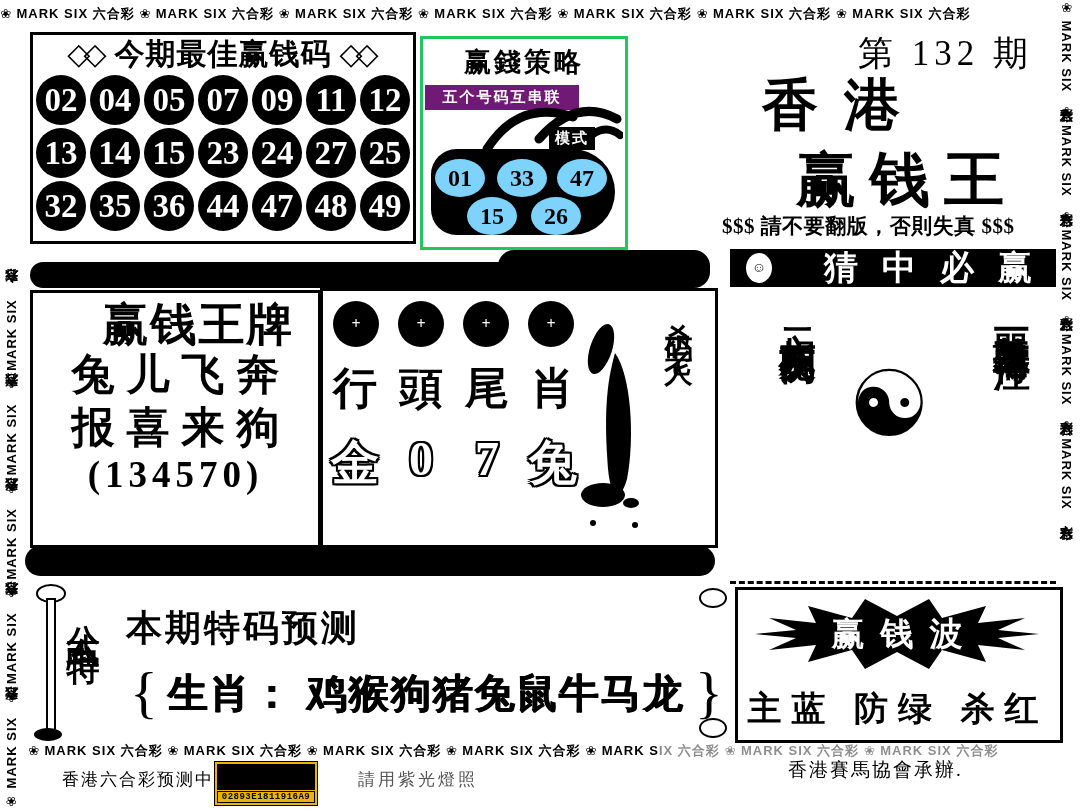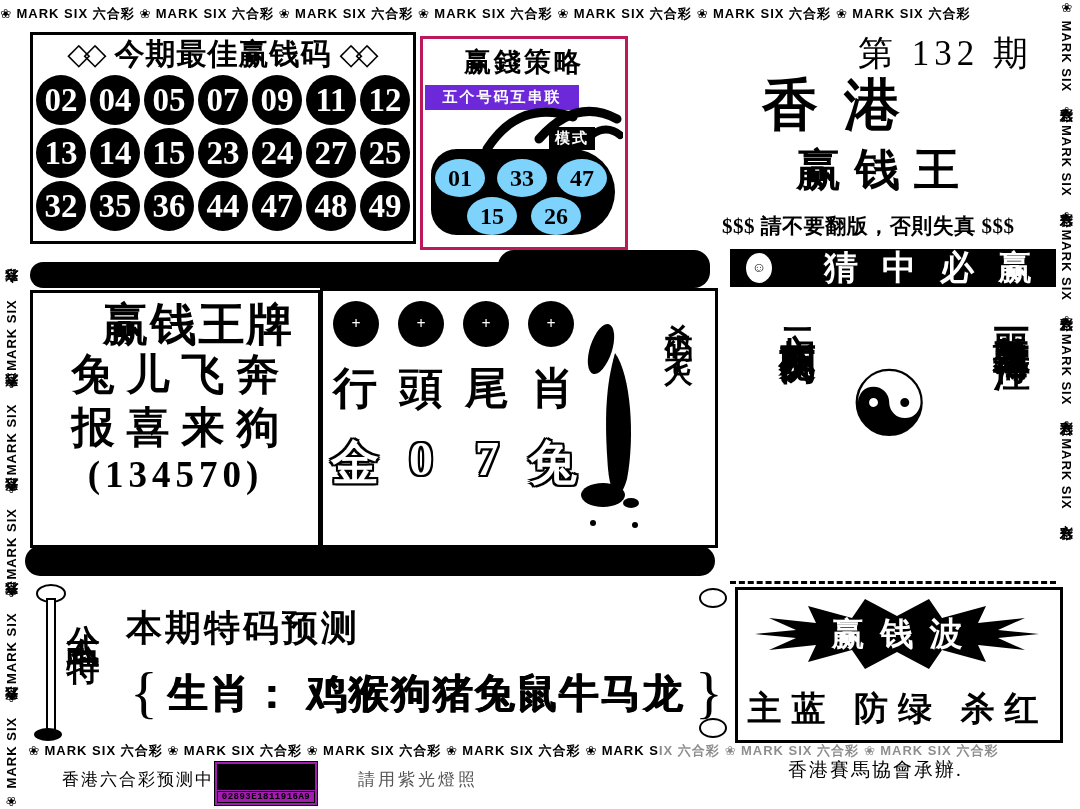--- a/index.html
+++ b/index.html
@@ -24,39 +24,39 @@
   .best-box{left:30px;top:32px;width:380px;height:206px;border:3px solid #000;}
   .best-header{display:flex;align-items:center;justify-content:center;gap:8px;margin-top:1px;}
   .diamonds{font-size:30px;letter-spacing:-7px;padding-right:7px;line-height:34px;}
   .best-title{font-size:30px;font-weight:bold;letter-spacing:1px;line-height:36px;}
   .num-row{display:flex;justify-content:space-between;padding:0 3px;margin-top:3px;}
   .num-ball{width:50px;height:50px;border-radius:50%;background:#000;color:#fff;
             display:inline-flex;align-items:center;justify-content:center;
             font-size:33px;font-weight:bold;font-family:"Liberation Serif",serif;}
 
   
-  .strategy-box{left:420px;top:36px;width:202px;height:208px;border:3px solid #be185d;}
+  .strategy-box{left:420px;top:36px;width:202px;height:208px;border:3px solid #22c55e;}
   .strategy-title{text-align:center;margin-top:5px;font-size:27px;font-weight:bold;letter-spacing:3px;}
-  .strategy-banner{left:2px;top:46px;width:154px;height:25px;background:#6d28d9;color:#fff;
+  .strategy-banner{left:2px;top:46px;width:154px;height:25px;background:#701a75;color:#fff;
                    font-size:15px;font-weight:bold;letter-spacing:2px;
                    display:flex;align-items:center;justify-content:center;}
   .mode-label{left:126px;top:88px;background:#000;color:#fff;font-size:15px;font-weight:bold;
               padding:2px 6px;letter-spacing:2px;}
   .strategy-blob{left:8px;top:110px;width:184px;height:86px;background:#000;
                  border-radius:26px 44px 44px 26px;}
   .oval{width:50px;height:38px;background:#7dd3fc;border-radius:50%;
         display:flex;align-items:center;justify-content:center;
         font-size:24px;font-weight:bold;}
   .o1{left:12px;top:120px;} .o2{left:74px;top:120px;} .o3{left:134px;top:120px;}
   .o4{left:44px;top:158px;} .o5{left:108px;top:158px;}
 
   
   .issue{left:858px;top:30px;font-size:35px;letter-spacing:5px;}
   .region{left:762px;top:68px;font-size:56px;font-weight:bold;letter-spacing:26px;}
-  .mast-title{left:796px;top:140px;font-size:45px;font-weight:bold;letter-spacing:14px;}
+  .mast-title{left:796px;top:140px;font-size:60px;font-weight:bold;letter-spacing:14px;}
   .warning{left:722px;top:212px;font-size:21px;font-weight:bold;letter-spacing:0.5px;}
 
   
   .bar-a{left:30px;top:262px;width:668px;height:26px;background:#000;border-radius:13px;}
   .bar-b{left:498px;top:250px;width:212px;height:38px;background:#000;border-radius:16px;}
   .bar-c{left:25px;top:546px;width:690px;height:30px;background:#000;border-radius:15px;}
 
   
   .guess-box{left:730px;top:249px;width:326px;height:334px;}
   .guess-banner{left:0;top:0;width:326px;height:38px;background:#000;color:#fff;
@@ -111,21 +111,21 @@
   .nub-top{left:699px;top:588px;} .nub-bottom{left:699px;top:718px;}
   .starburst-wrap{left:16px;top:6px;width:286px;height:76px;}
   .starburst-text{left:0;top:0;width:286px;height:76px;display:flex;align-items:center;
                   justify-content:center;color:#fff;font-size:33px;font-weight:bold;
                   letter-spacing:16px;text-indent:16px;}
   .wave-advice{left:0;top:96px;width:320px;text-align:center;font-size:34px;font-weight:bold;
                letter-spacing:10px;}
 
   
   .footer-left{left:62px;top:768px;font-size:17px;letter-spacing:2px;}
-  .barcode{left:214px;top:761px;width:98px;border:1px solid #000;padding:2px;background:#a21caf;}
+  .barcode{left:214px;top:761px;width:98px;border:1px solid #000;padding:2px;background:#eab308;}
   .barcode-black{width:100%;height:26px;background:#000;}
   .barcode-num{font-family:"Liberation Mono","DejaVu Sans Mono",monospace;font-size:9px;
                font-weight:bold;text-align:center;border:1px solid #000;margin-top:1px;
                letter-spacing:0.5px;}
   .footer-center{left:358px;top:768px;font-size:17px;letter-spacing:3px;color:#555;}
   .footer-right{left:788px;top:757px;font-size:19px;letter-spacing:2px;}
 </style>
 </head>
 <body>
 

